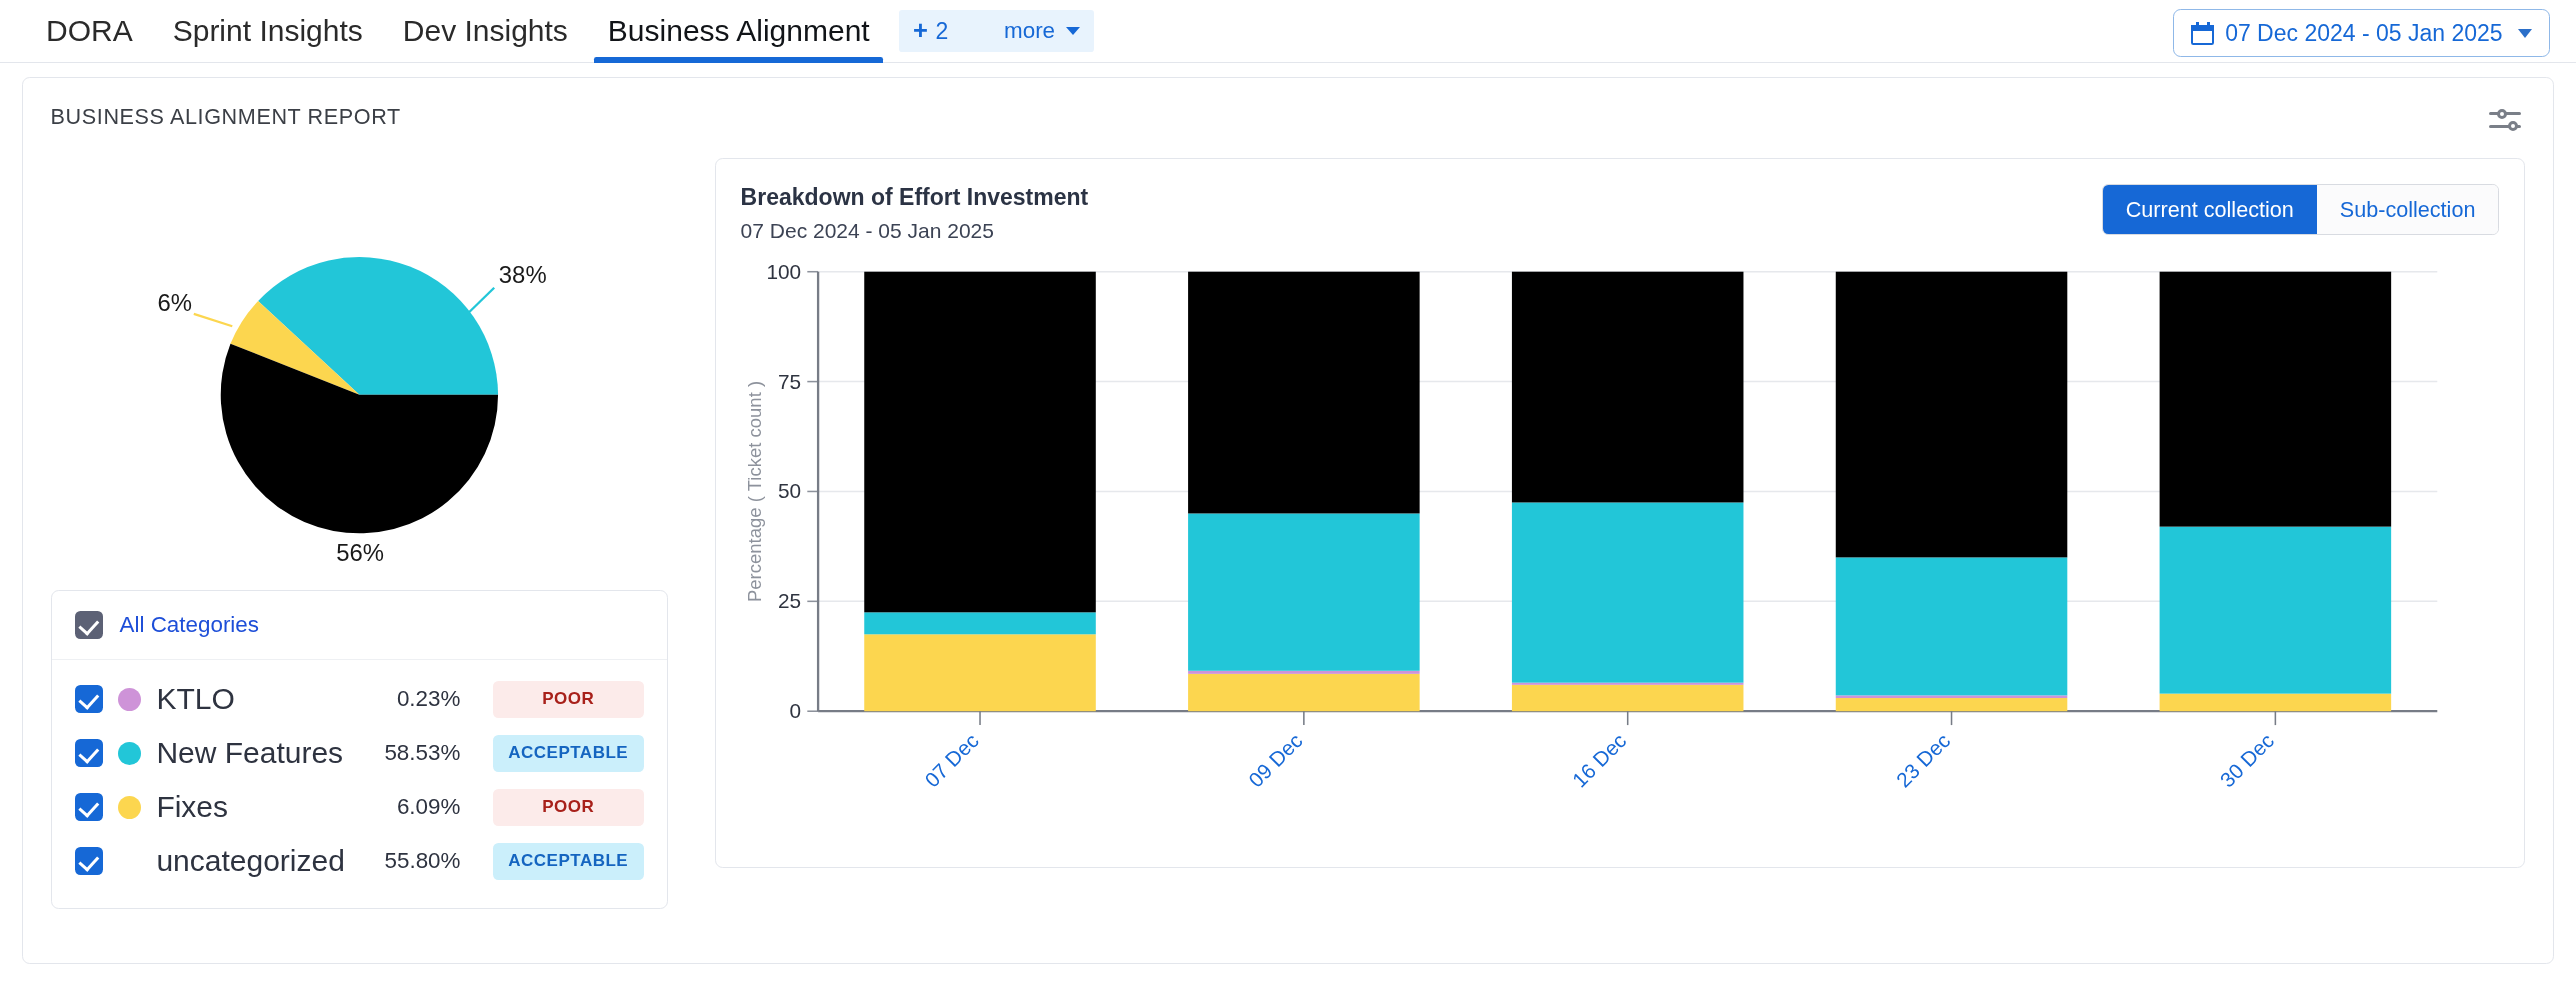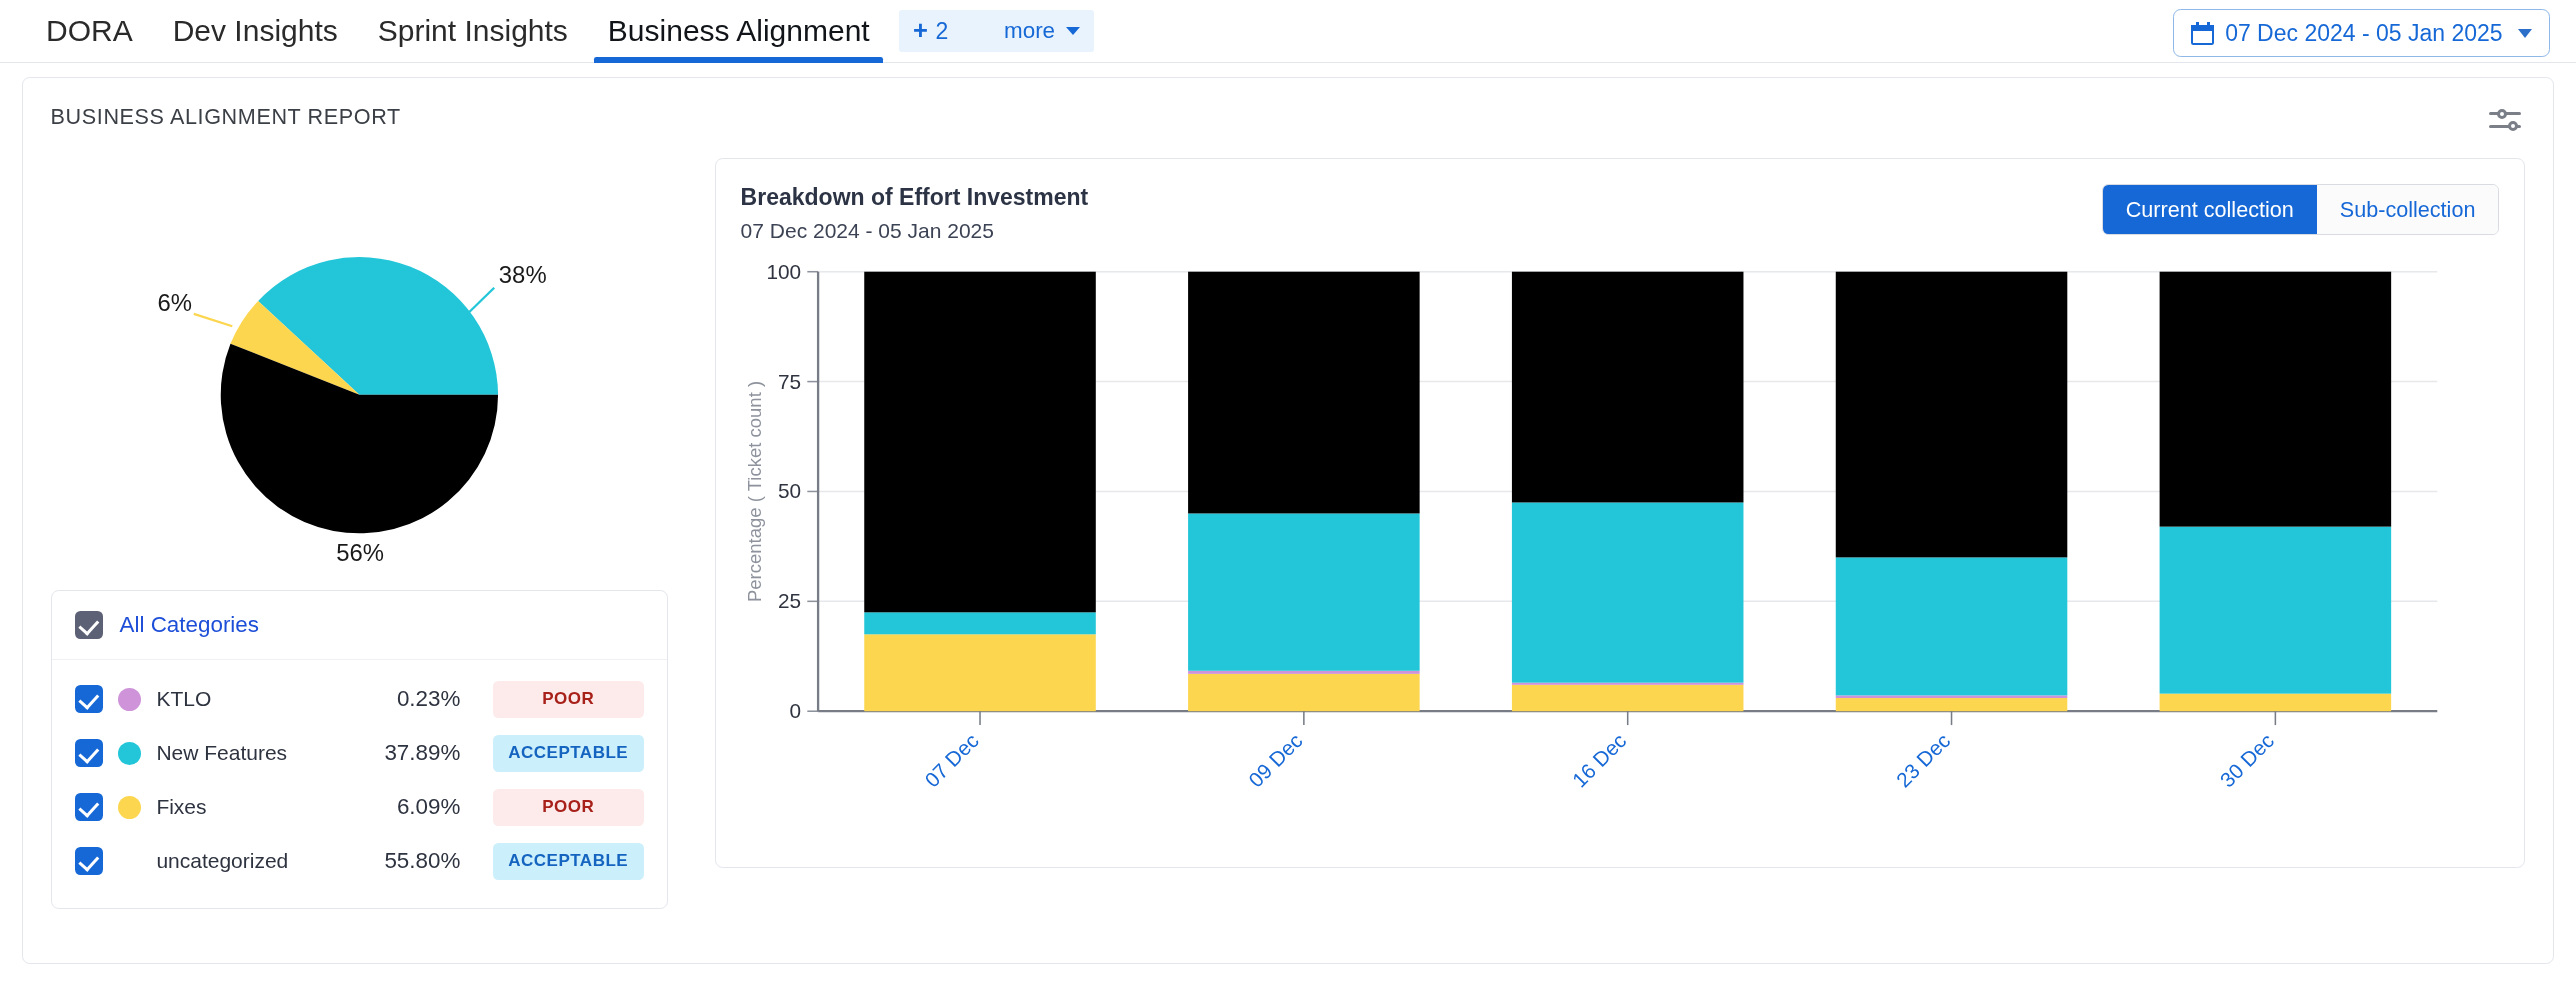--- a/index.html
+++ b/index.html
@@ -174,21 +174,21 @@
   }
   .legend-head-label { font-size: 22.4px; color: #1d4ed8; }
 
   .legend-row {
     display: flex; align-items: center;
     padding: 8.5px 23px;
     gap: 15.4px;
   }
   .dot { width: 23px; height: 23px; border-radius: 50%; flex: none; }
   .dot.empty { background: transparent; }
-  .legend-name { font-size: 21px; color: #2e3340; width: 231px; }
+  .legend-name { font-size: 30px; color: #2e3340; width: 231px; }
   .legend-pct { font-size: 22.4px; color: #2e3340; width: 123px; text-align: right; }
   .badge {
     margin-left: 17px;
     width: 185px;
     text-align: center;
     padding: 8.5px 0;
     border-radius: 5.4px;
     font-size: 17px;
     font-weight: bold;
     letter-spacing: 0.5px;
@@ -226,24 +226,24 @@
 </style>
 </head>
 <body>
 
 <div class="topnav" data-interactable="false">
   <div class="tabs" data-interactable="false">
     <div class="tab" data-interactable="true">
       <span data-interactable="false">DORA</span>
     </div>
     <div class="tab" data-interactable="true">
+      <span data-interactable="false">Sprint Insights</span>
+    </div>
+    <div class="tab" data-interactable="true">
       <span data-interactable="false">Dev Insights</span>
-    </div>
-    <div class="tab" data-interactable="true">
-      <span data-interactable="false">Sprint Insights</span>
     </div>
     <div class="tab active" data-interactable="true">
       <span data-interactable="false">Business Alignment</span>
     </div>
   </div>
 
   <div class="more-pill" data-interactable="true">
     <span class="more-plus" data-interactable="false">+</span>
     <span class="more-count" data-interactable="false">2</span>
     <span class="more-label" data-interactable="false">more</span>
@@ -310,21 +310,21 @@
             <span class="dot" style="background:#ce93d8" data-interactable="false"></span>
             <span class="legend-name" data-interactable="false">KTLO</span>
             <span class="legend-pct" data-interactable="false">0.23%</span>
             <span class="badge poor" data-interactable="false">POOR</span>
           </div>
 
           <div class="legend-row" data-interactable="true">
             <span class="cb blue" data-interactable="true"></span>
             <span class="dot" style="background:#22c6d8" data-interactable="false"></span>
             <span class="legend-name" data-interactable="false">New Features</span>
-            <span class="legend-pct" data-interactable="false">37.89%</span>
+            <span class="legend-pct" data-interactable="false">58.53%</span>
             <span class="badge acceptable" data-interactable="false">ACCEPTABLE</span>
           </div>
 
           <div class="legend-row" data-interactable="true">
             <span class="cb blue" data-interactable="true"></span>
             <span class="dot" style="background:#fcd64f" data-interactable="false"></span>
             <span class="legend-name" data-interactable="false">Fixes</span>
             <span class="legend-pct" data-interactable="false">6.09%</span>
             <span class="badge poor" data-interactable="false">POOR</span>
           </div>

